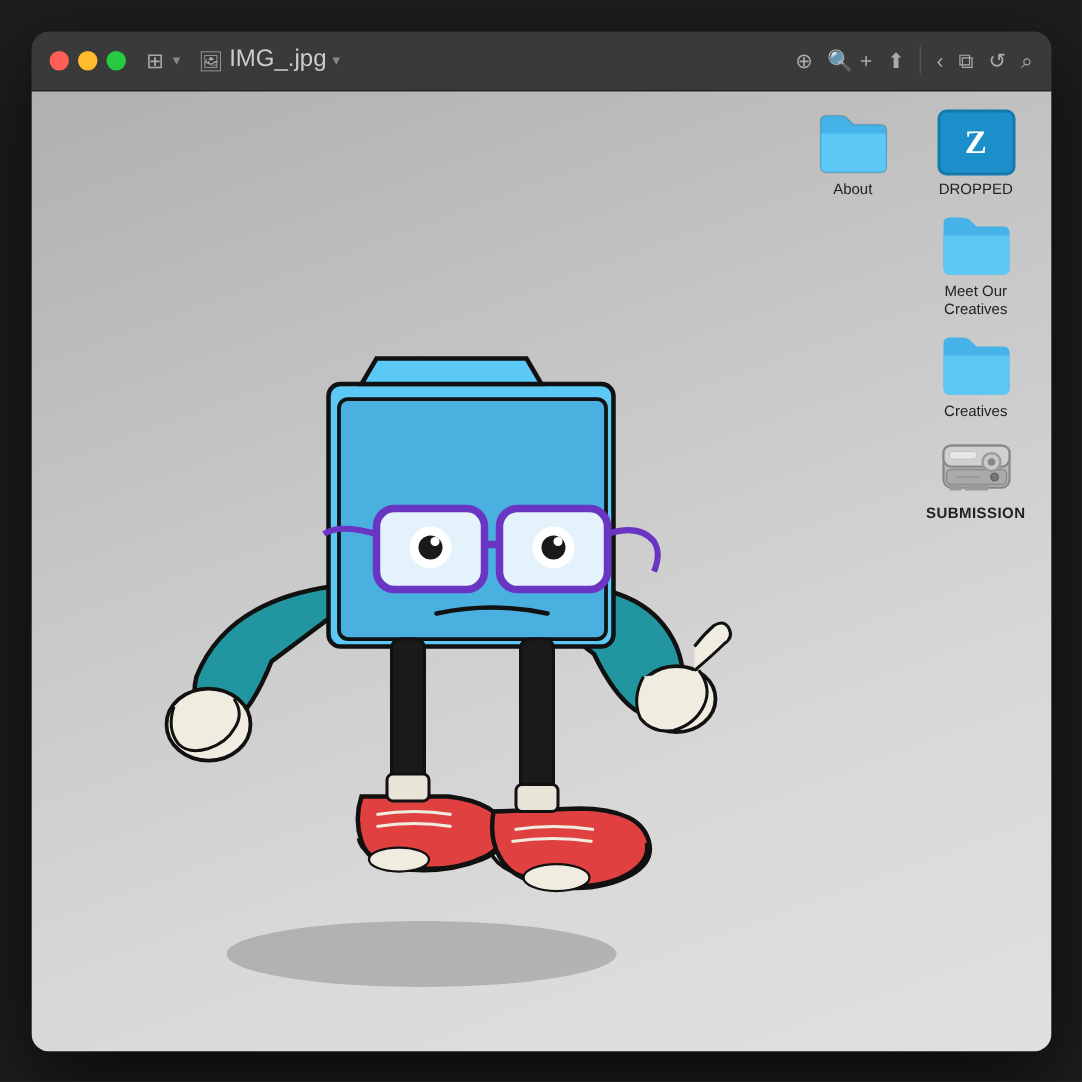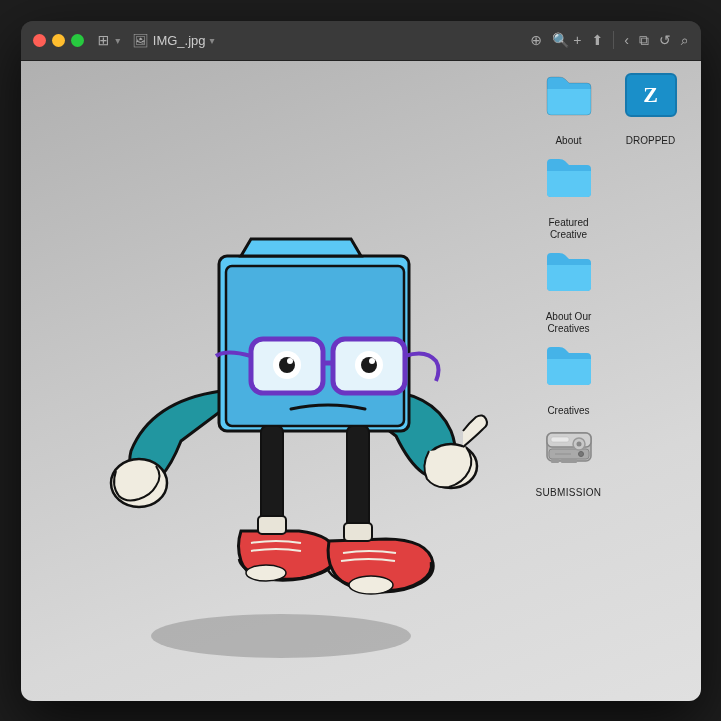--- a/index.html
+++ b/index.html
@@ -61,21 +61,21 @@
 
     .filename-container {
       display: flex;
       align-items: center;
       gap: 4px;
       margin-left: 4px;
     }
 
     .filename {
       color: #ccc;
-      font-size: 13px;
+      font-size: 16px;
     }
 
     .chevron-down {
       color: #888;
       font-size: 10px;
     }
 
     .titlebar-right {
       margin-left: auto;
       display: flex;
@@ -103,21 +103,21 @@
     .folder-svg {
       width: 52px;
       height: 44px;
     }
 
     .folder-label {
       color: #fff;
       font-size: 10.5px;
       text-align: center;
       text-shadow: 0 1px 2px rgba(0,0,0,0.6);
-      margin-top: 18px;
+      margin-top: 4px;
       line-height: 1.2;
     }
 
     
     .character {
       position: absolute;
       left: 30px;
       top: 30px;
       width: 500px;
       height: 580px;
@@ -273,36 +273,29 @@
         </svg>
         <span class="folder-label">About</span>
       </div>
 
       <div class="folder-cell">
         <div style="width:52px;height:44px;background:#1a8fc9;border-radius:6px;display:flex;align-items:center;justify-content:center;font-size:22px;font-weight:bold;color:#fff;font-family:Georgia,serif;border:2px solid #1578ad;">Z</div>
         <span class="folder-label">DROPPED</span>
       </div>
 
 
+
+      <div class="empty-cell"></div>
+
       <div class="folder-cell">
         <svg class="folder-svg" viewBox="0 0 52 44" xmlns="http://www.w3.org/2000/svg">
           <path d="M4 10 L4 38 Q4 42 8 42 L44 42 Q48 42 48 38 L48 14 Q48 10 44 10 L26 10 L22 6 Q20 4 16 4 L8 4 Q4 4 4 8 Z" fill="#45b3e8"></path>
           <path d="M4 16 L48 16 L48 38 Q48 42 44 42 L8 42 Q4 42 4 38 Z" fill="#5bc8f5"></path>
         </svg>
-        <span class="folder-label">Featured Creative</span>
-      </div>
-
-      <div class="empty-cell"></div>
-
-      <div class="folder-cell">
-        <svg class="folder-svg" viewBox="0 0 52 44" xmlns="http://www.w3.org/2000/svg">
-          <path d="M4 10 L4 38 Q4 42 8 42 L44 42 Q48 42 48 38 L48 14 Q48 10 44 10 L26 10 L22 6 Q20 4 16 4 L8 4 Q4 4 4 8 Z" fill="#45b3e8"></path>
-          <path d="M4 16 L48 16 L48 38 Q48 42 44 42 L8 42 Q4 42 4 38 Z" fill="#5bc8f5"></path>
-        </svg>
-        <span class="folder-label">About Our Creatives</span>
+        <span class="folder-label">Meet Our Creatives</span>
       </div>
 
       <div class="empty-cell"></div>
 
       <div class="folder-cell">
         <svg class="folder-svg" viewBox="0 0 52 44" xmlns="http://www.w3.org/2000/svg">
           <path d="M4 10 L4 38 Q4 42 8 42 L44 42 Q48 42 48 38 L48 14 Q48 10 44 10 L26 10 L22 6 Q20 4 16 4 L8 4 Q4 4 4 8 Z" fill="#45b3e8"></path>
           <path d="M4 16 L48 16 L48 38 Q48 42 44 42 L8 42 Q4 42 4 38 Z" fill="#5bc8f5"></path>
         </svg>
         <span class="folder-label">Creatives</span>
@@ -319,19 +312,19 @@
           <circle cx="36" cy="19" r="6" fill="#c8c8c8" stroke="#999" stroke-width="1.5"></circle>
           <circle cx="36" cy="19" r="2.5" fill="#888"></circle>
           <line x1="12" y1="29" x2="28" y2="29" stroke="#999" stroke-width="1.5"></line>
           <circle cx="38" cy="29" r="2.5" fill="#777" stroke="#666" stroke-width="1"></circle>
 
           <rect x="8" y="34" width="8" height="4" rx="1" fill="#999"></rect>
           <rect x="18" y="34" width="16" height="4" rx="1" fill="#999"></rect>
 
           <rect x="8" y="12" width="18" height="5" rx="2" fill="#e8e8e8" stroke="#bbb" stroke-width="0.5"></rect>
         </svg>
-        <span class="folder-label" style="color:#222;font-weight:400;letter-spacing:0.3px;">SUBMISSION</span>
+        <span class="folder-label" style="color:#222;font-weight:700;letter-spacing:0.3px;">SUBMISSION</span>
       </div>
 
     </div>
 
   </div>
 </div>
 
 </body></html>

